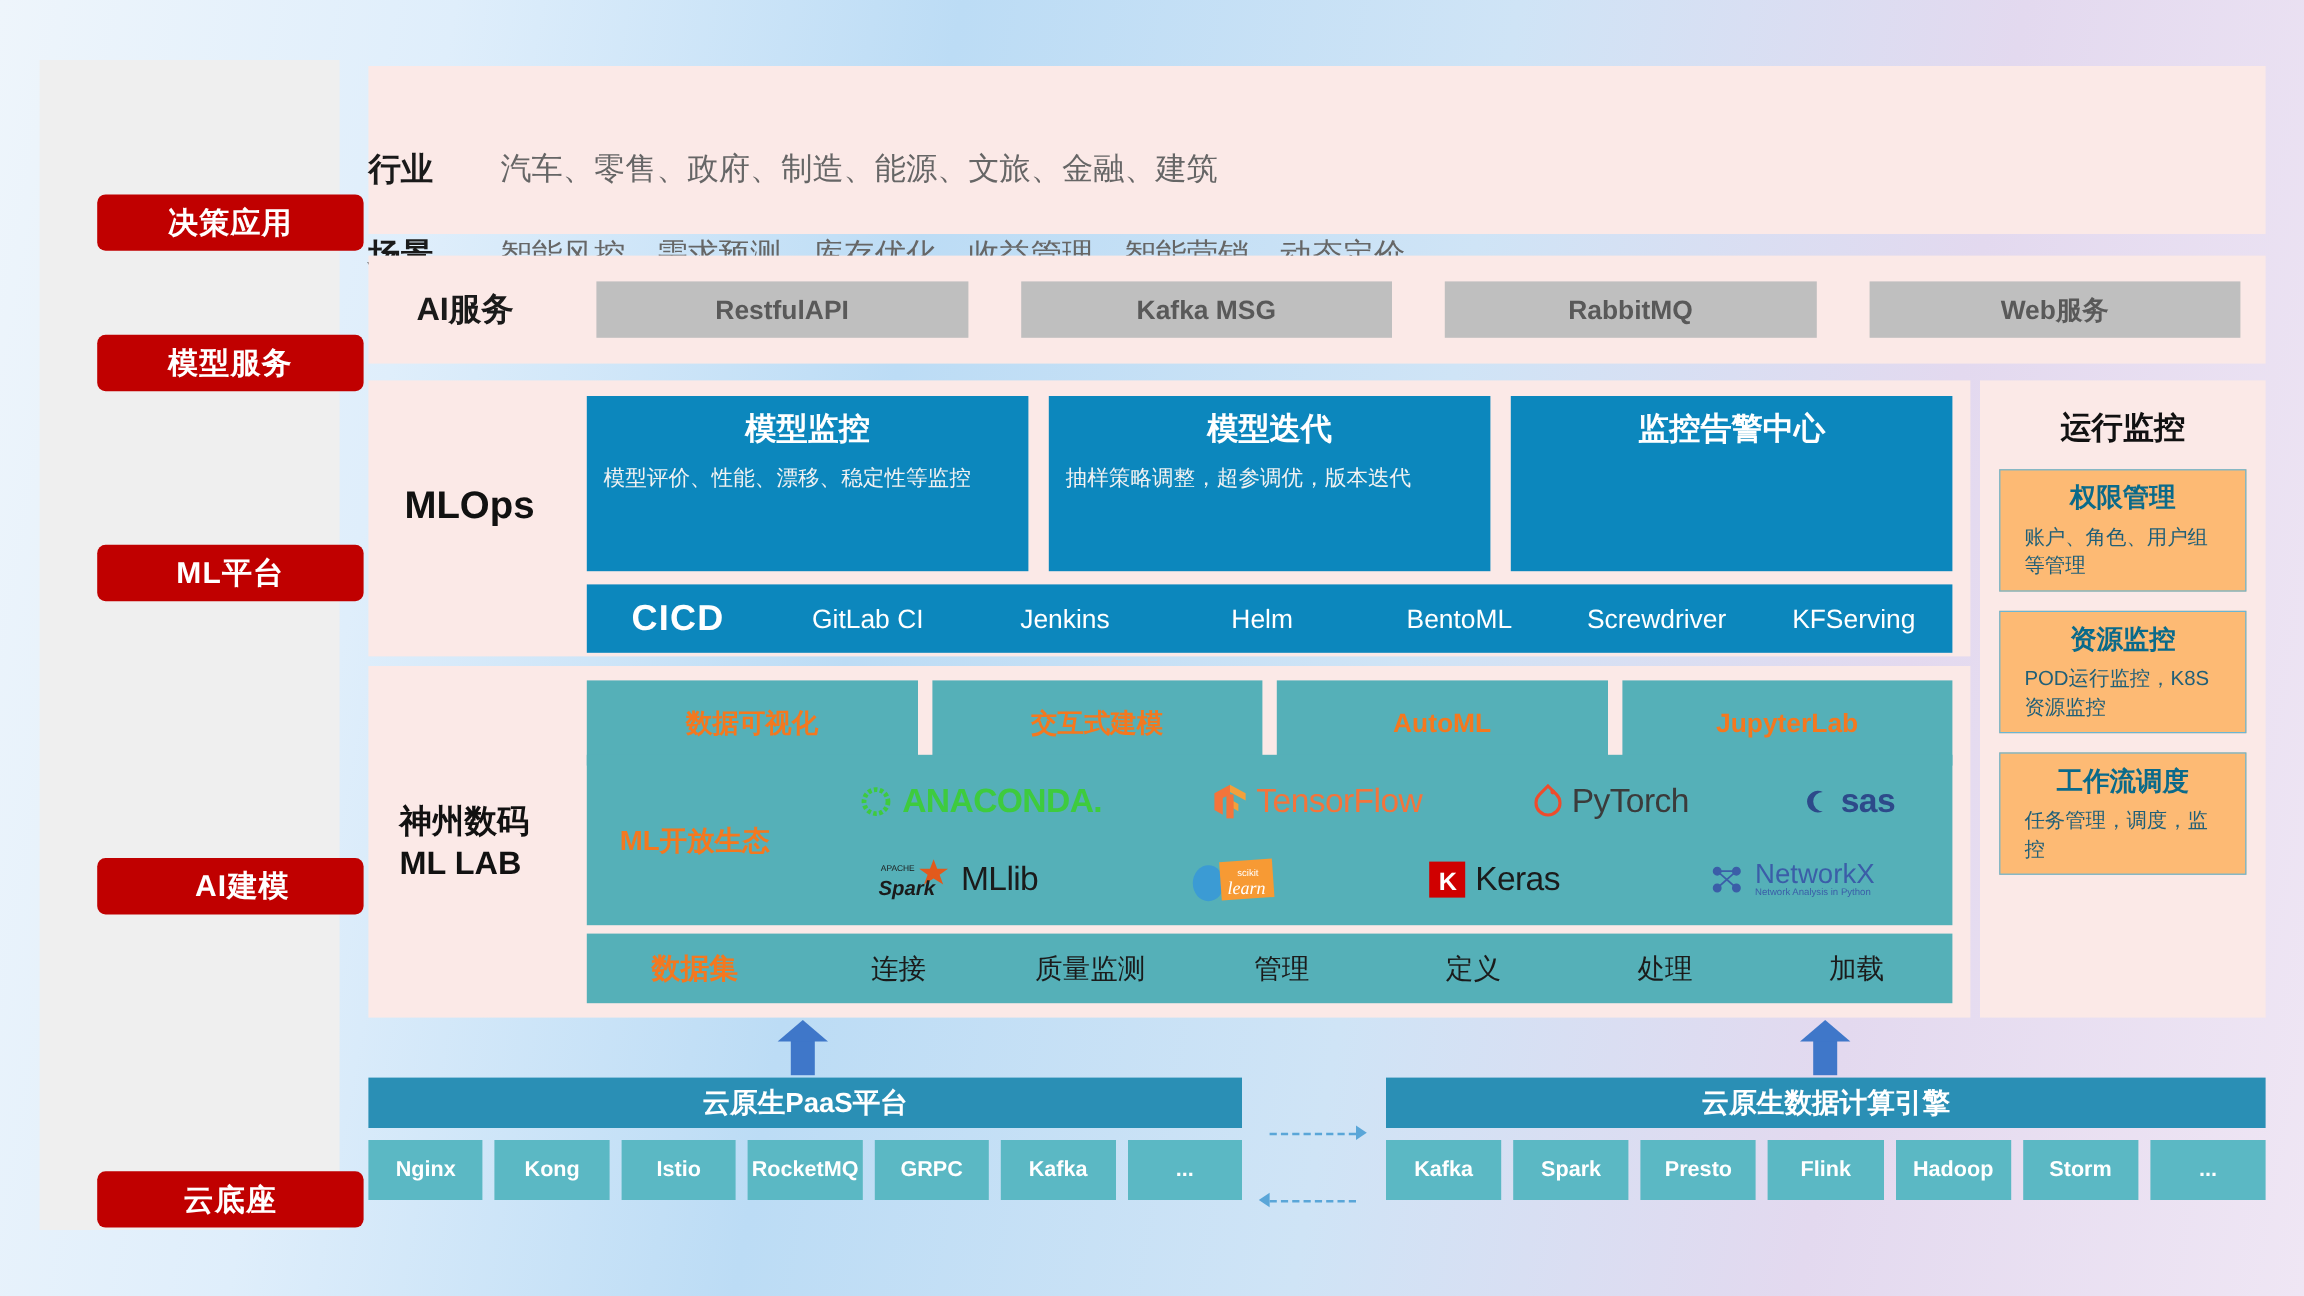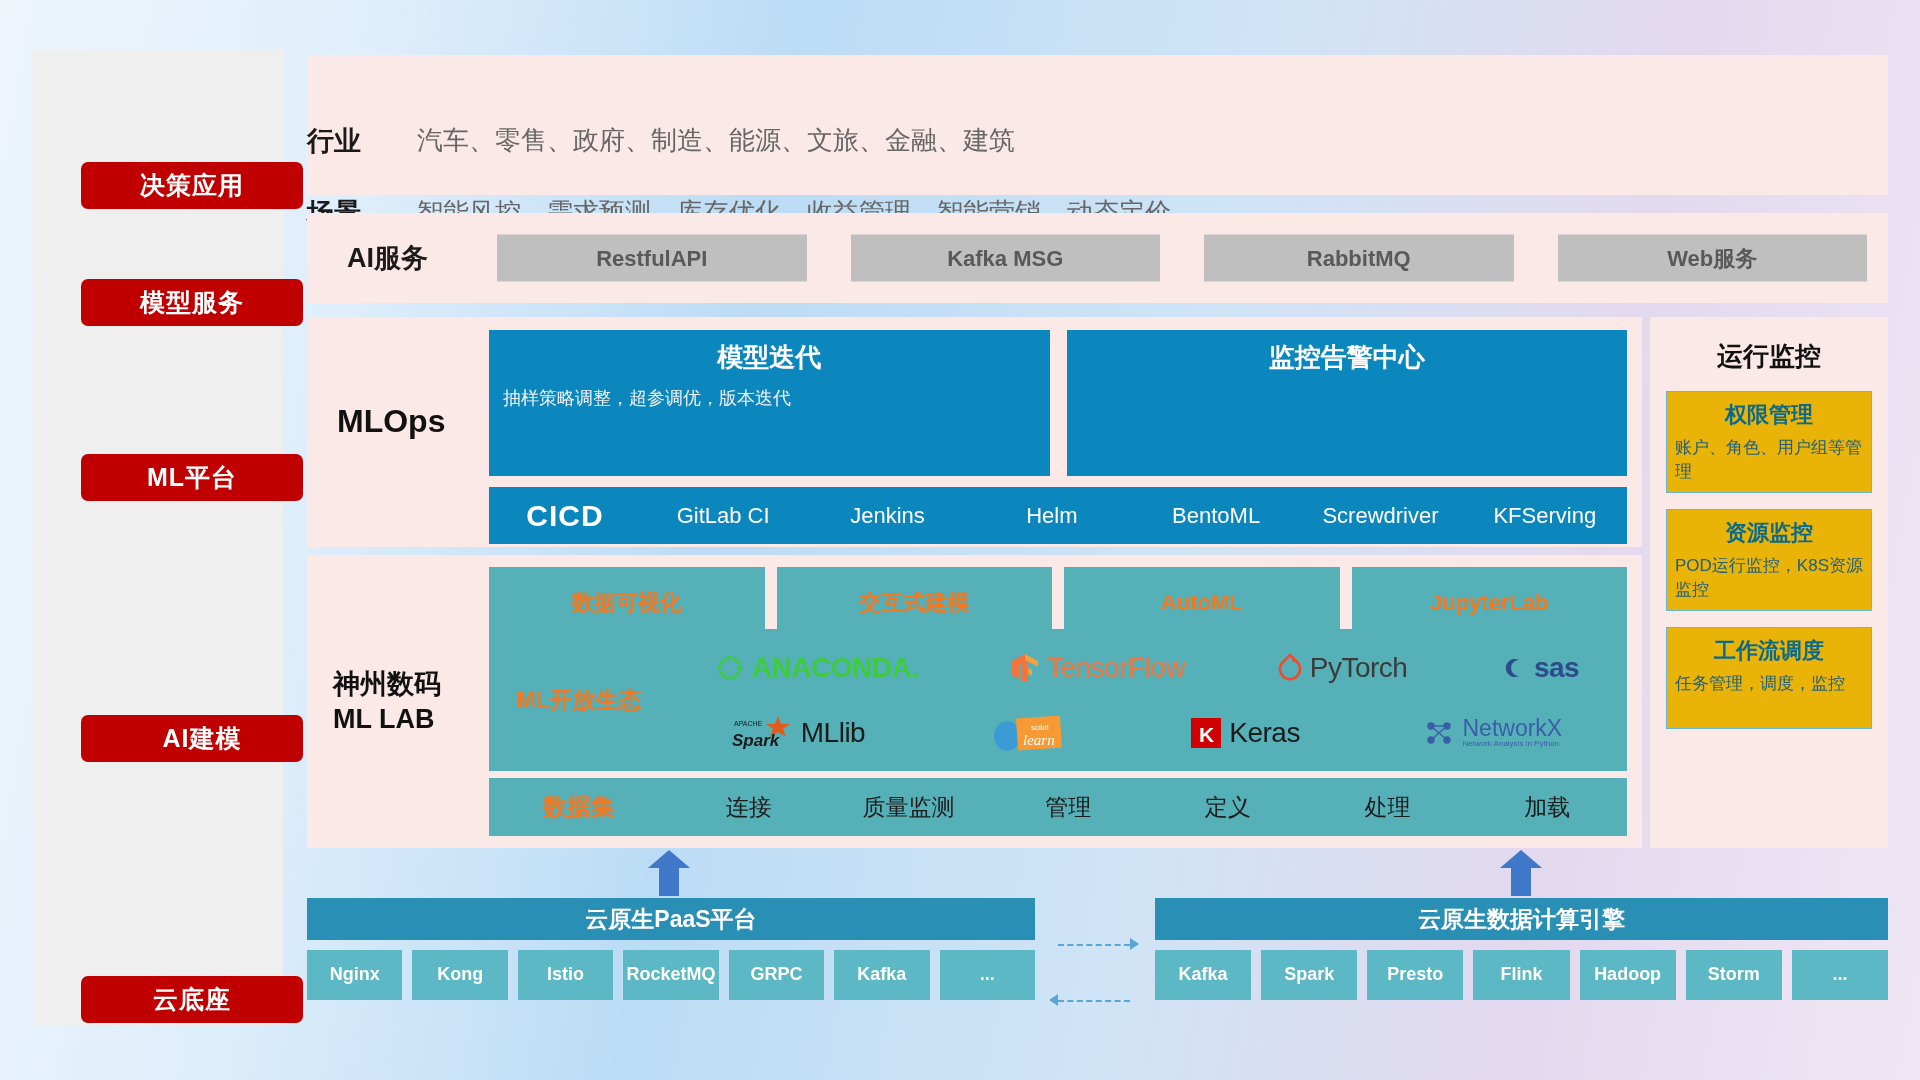--- a/index.html
+++ b/index.html
@@ -124,21 +124,21 @@
   .ds .i { flex:1; text-align:center; font-size:23px; color:#1b1b1b; }
 
   
   .mon { position:absolute; left:1650px; top:317px; width:238px; height:531px; background:#fbe9e7; }
   .mon .title {
     position:absolute; left:0; top:22px; width:100%; text-align:center;
     font-size:26px; font-weight:bold; color:#111;
   }
   .moncard {
     position:absolute; left:16px; width:206px;
-    background:#eab308; border:1px solid #6ab6d4; padding:8px 8px;
+    background:#fdba74; border:1px solid #6ab6d4; padding:8px 20px;
   }
   .moncard .t {
     font-size:22px; font-weight:bold; color:#0a6a8a;
     text-align:center; margin-bottom:6px;
   }
   .moncard .d { font-size:17px; color:#1f5f78; line-height:1.42; }
   .mc0 { top:74px; height:102px; }
   .mc1 { top:192px; height:102px; }
   .mc2 { top:310px; height:102px; }
 
@@ -226,20 +226,24 @@
       <div class="svc">RestfulAPI</div>
       <div class="svc">Kafka MSG</div>
       <div class="svc">RabbitMQ</div>
       <div class="svc">Web服务</div>
     </div>
   </div>
 
   <div class="band row3">
     <div class="lbl">MLOps</div>
     <div class="mlops-cards">
+      <div class="mlops-card">
+        <div class="t">模型监控</div>
+        <div class="d">模型评价、性能、漂移、稳定性等监控</div>
+      </div>
       <div class="mlops-card">
         <div class="t">模型迭代</div>
         <div class="d">抽样策略调整，超参调优，版本迭代</div>
       </div>
       <div class="mlops-card">
         <div class="t">监控告警中心</div>
       </div>
     </div>
     <div class="cicd">
       <div class="h">CICD</div>

